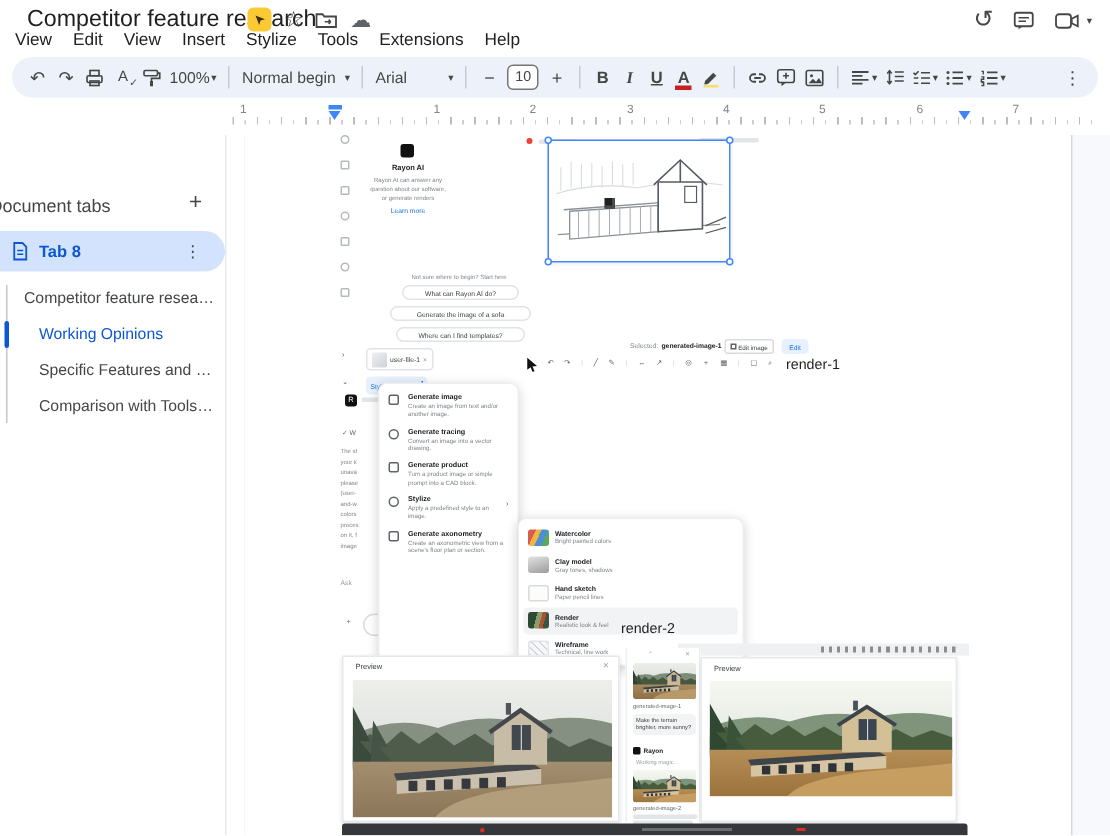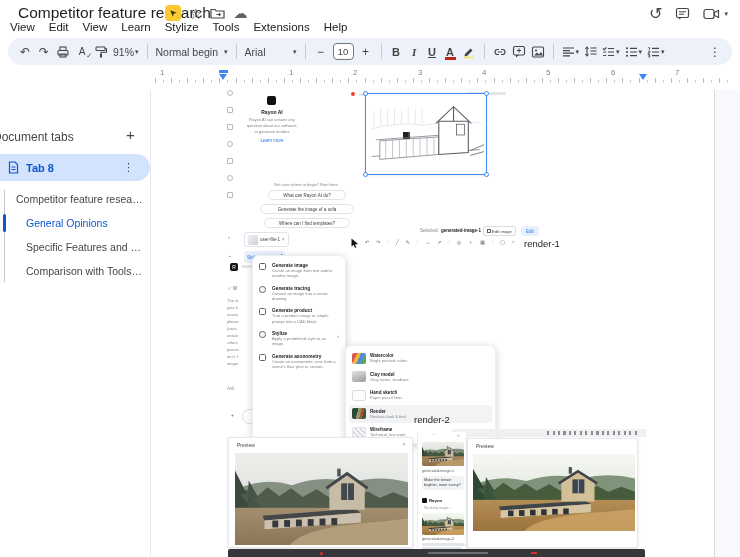--- a/index.html
+++ b/index.html
@@ -212,21 +212,21 @@
         <path d="M11.5 4.5 L15.5 2.5 V9.5 L11.5 7.5 Z" fill="none" stroke="#444746" stroke-width="1.2"></path>
       </svg>
       <span class="caret">▾</span>
     </span>
   </div>
 
   <div class="abs menubar">
     <span>View</span>
     <span>Edit</span>
     <span>View</span>
-    <span>Learn</span>
+    <span>Insert</span>
     <span>Stylize</span>
     <span>Tools</span>
     <span>Extensions</span>
     <span>Help</span>
   </div>
 
   <div class="abs toolbar">
     <span class="ti">↶</span>
     <span class="ti">↷</span>
     <svg class="mi" width="14" height="14" viewBox="0 0 14 14">
@@ -234,21 +234,21 @@
       <rect x="4" y="2" width="6" height="3.5" fill="none" stroke="#444746" stroke-width="1.1"></rect>
       <rect x="4" y="9" width="6" height="3" fill="none" stroke="#444746" stroke-width="1.1"></rect>
     </svg>
     <span class="ti" style="position:relative;font-size:10px">A<span style="position:absolute;right:-3px;bottom:-2px;font-size:7px">✓</span></span>
     <svg class="mi" width="14" height="14" viewBox="0 0 14 14">
       <rect x="2" y="2" width="9" height="3.5" rx="0.8" fill="none" stroke="#444746" stroke-width="1.1"></rect>
       <path d="M11 3.7h1.5v3.5H7v2" fill="none" stroke="#444746" stroke-width="1.1"></path>
       <rect x="6" y="9" width="2" height="3.5" fill="#444746"></rect>
     </svg>
     <span style="display:flex;align-items:center">
-      <span class="tlabel">91%</span>
+      <span class="tlabel">100%</span>
         <span class="caret">▾</span>
     </span>
     <span class="sep"></span>
     <span style="display:flex;align-items:center;width:72px;justify-content:space-between">
       <span class="tlabel">Normal begin</span>
         <span class="caret">▾</span>
     </span>
     <span class="sep"></span>
     <span style="display:flex;align-items:center;width:52px;justify-content:space-between">
       <span class="tlabel">Arial</span>
@@ -339,21 +339,21 @@
     <svg class="mi" width="11" height="13" viewBox="0 0 11 13" style="position:absolute;left:8px">
       <path d="M1.5 1h5.5l2.5 2.5V12h-8z" fill="none" stroke="#0b57d0" stroke-width="1.2"></path>
       <path d="M3.5 6h4M3.5 8.5h4" stroke="#0b57d0" stroke-width="1"></path>
     </svg>
     <span class="lbl">Tab 8</span>
     <span class="dots">⋮</span>
   </div>
   <div class="abs treeline"></div>
   <div class="abs treeactive"></div>
   <div class="ol abs" style="left:16px;top:193px">Competitor feature resea…</div>
-  <div class="ol abs active" style="left:26px;top:217px">General Opinions</div>
+  <div class="ol abs active" style="left:26px;top:217px">Working Opinions</div>
   <div class="ol abs" style="left:26px;top:241px">Specific Features and …</div>
   <div class="ol abs" style="left:26px;top:265px">Comparison with Tools…</div>
   <div class="abs vline150"></div>
 
   <div class="abs page-edge-t"></div>
   <div class="abs page-edge-l"></div>
   <div class="abs outside-r"></div>
 
   <div id="page">
 

